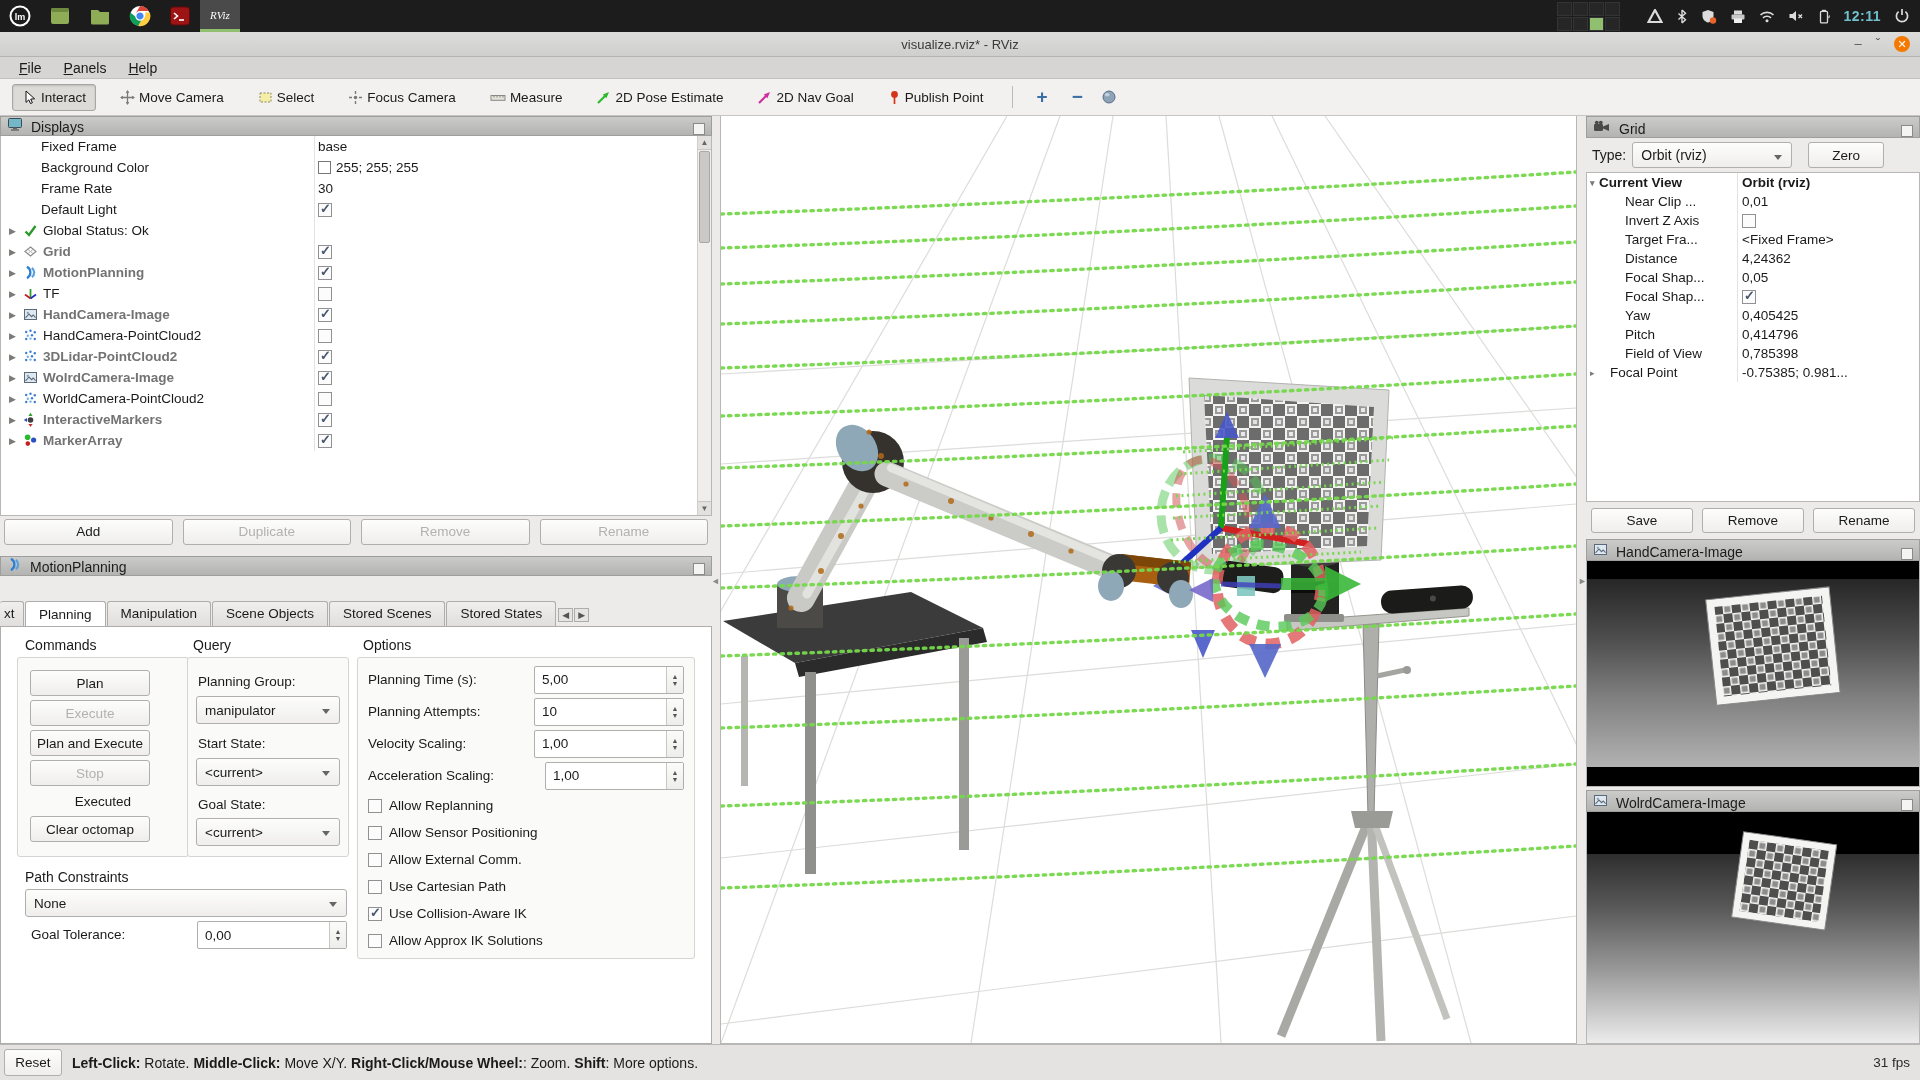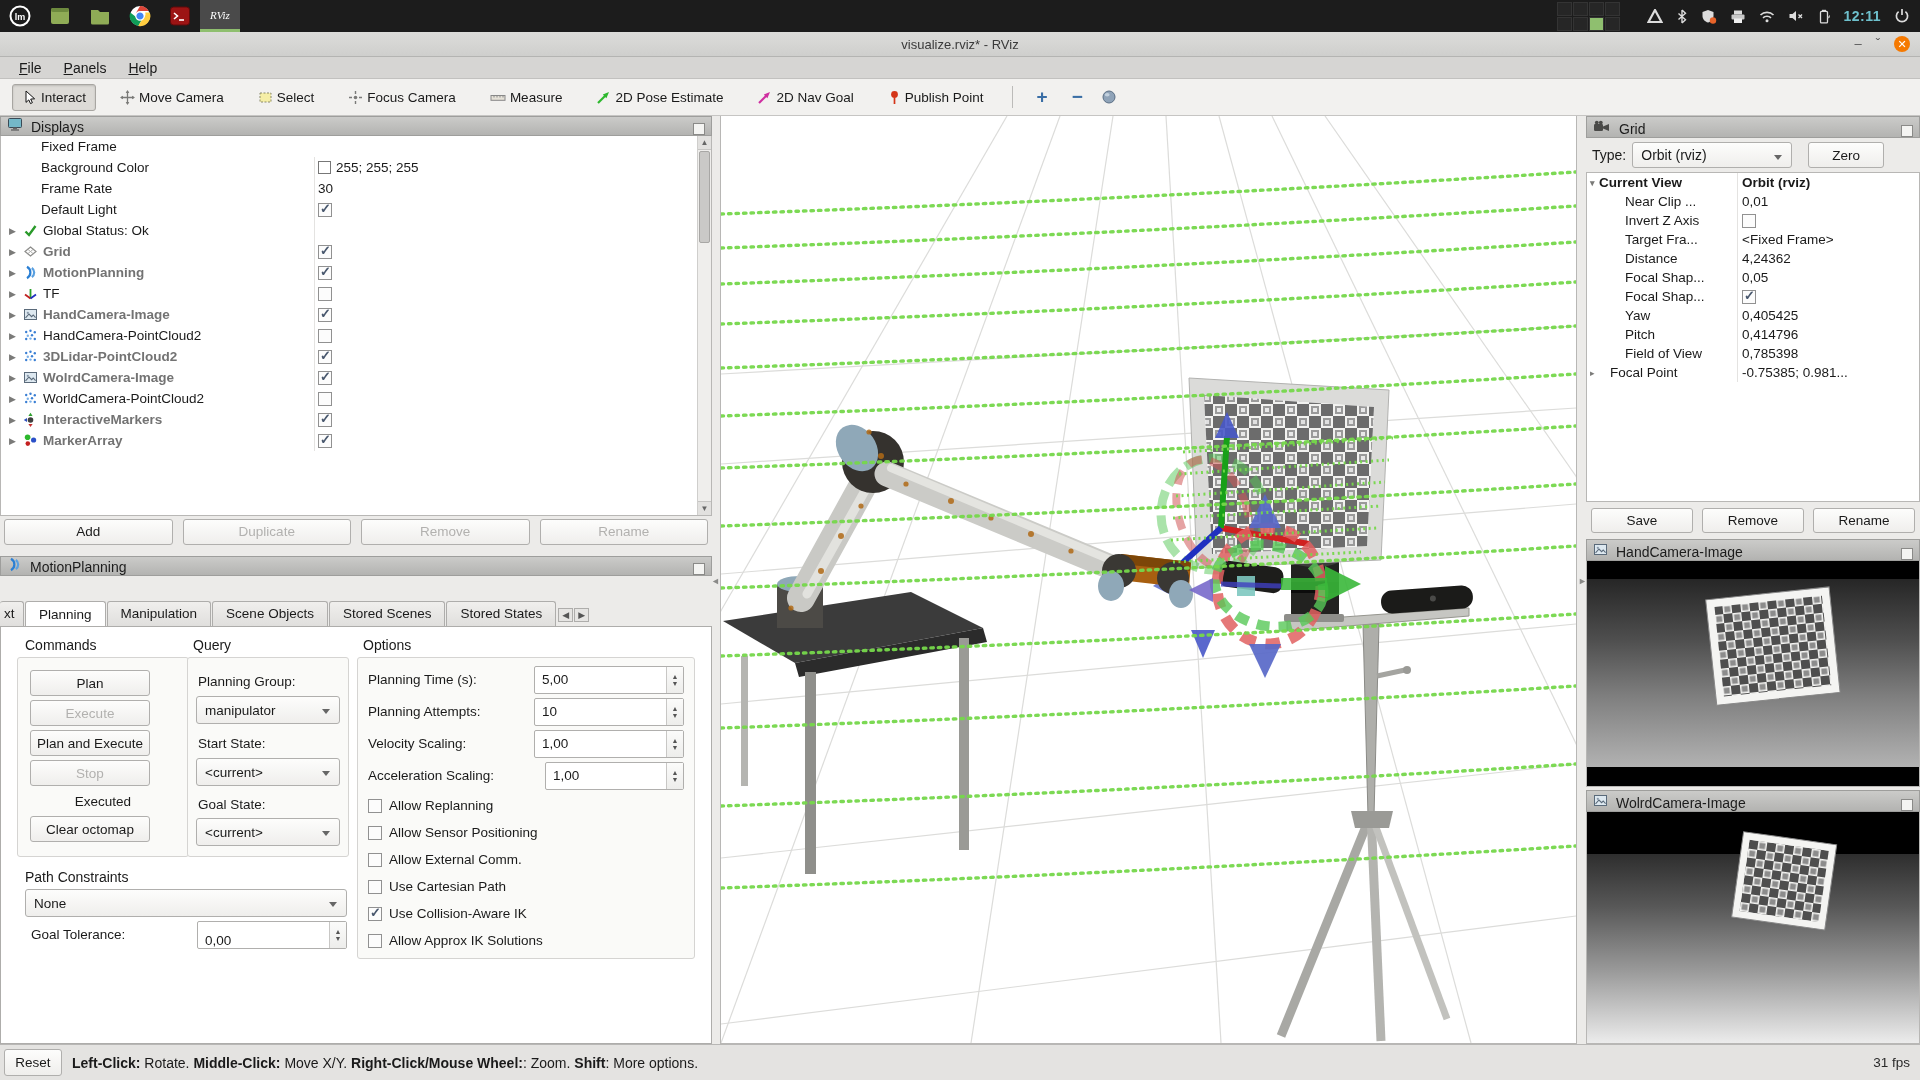--- a/index.html
+++ b/index.html
@@ -346,20 +346,21 @@
             <rect x="6" y="10.5" width="4" height="1.8" fill="#666"></rect>
             <rect x="4" y="12.3" width="8" height="1.4" fill="#666"></rect>
           </svg></span>
       <span>Displays</span>
       <span class="ph-box"></span>
     </div>
     <div class="displays-tree">
       <div id="disp-props">
           <div class="trow">
             <div class="prop-name">Fixed Frame</div>
+            <div class="tval">base</div>
           </div>
           <div class="trow">
             <div class="prop-name">Background Color</div>
             <div class="tval"><span class="cswatch" style="background: rgb(255, 255, 255);"></span>255; 255; 255</div>
           </div>
           <div class="trow">
             <div class="prop-name">Frame Rate</div>
             <div class="tval">30</div>
           </div>
           <div class="trow">
@@ -693,21 +694,21 @@
             <span class="qcheck"></span>
             <span>Allow Approx IK Solutions</span>
           </div>
         </div>
 
       <div class="grp-label" style="left:24px; top:242px;">Path Constraints</div>
       <div class="dd" style="position:absolute; left:24px; top:262px; width:322px;">
         <span>None</span>
       </div>
       <div style="position:absolute; left:30px; top:300px;">Goal Tolerance:</div>
-      <div class="spin" style="position:absolute; left:196px; top:294px; width:150px;align-items:flex-end;">
+      <div class="spin" style="position:absolute; left:196px; top:294px; width:150px;">
         <span class="sv">0,00</span>
         <span class="sarr">
             <span>▲</span>
             <span>▼</span>
           </span>
       </div>
     </div>
     <div style="flex:1;"></div>
   </div>
 

